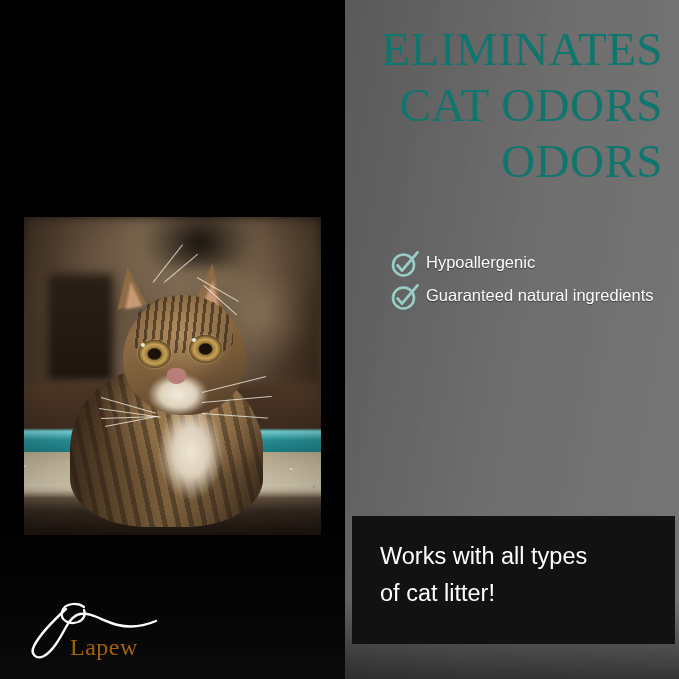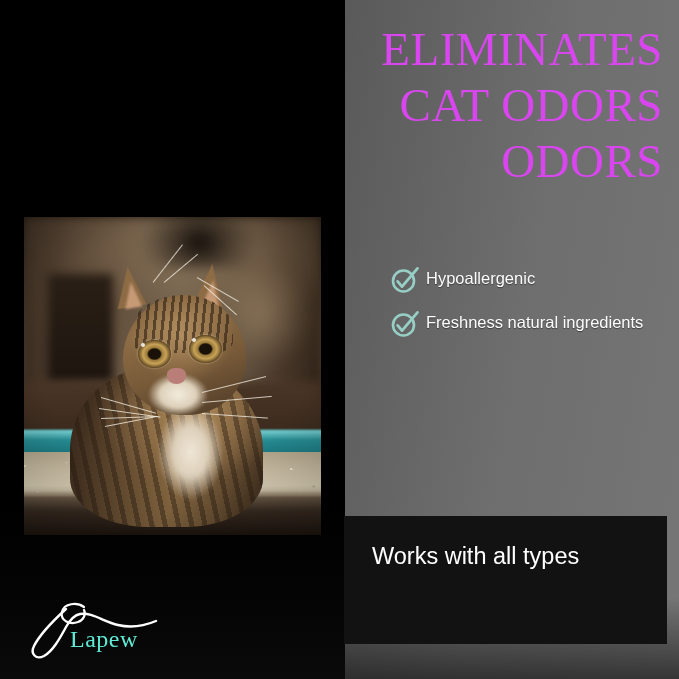--- a/index.html
+++ b/index.html
@@ -205,56 +205,56 @@
     background:
       radial-gradient(120% 100% at 50% 42%, rgba(0,0,0,0) 38%, rgba(0,0,0,.38) 82%, rgba(0,0,0,.62) 100%);
   }
 
   
   .headline{
     position:absolute;right:16px;top:22px;width:400px;
     text-align:right;
     font-family:"Liberation Serif","DejaVu Serif",serif;
     font-size:47px;line-height:1.19;letter-spacing:.5px;
-    color:#d946ef;
+    color:#0f766e;
   }
   .headline div{white-space:nowrap;}
 
   
   .benefits{
     position:absolute;left:390px;top:250px;width:282px;
   }
   .benefit{
-    display:flex;align-items:flex-start;margin-bottom:5px;margin-top:16px;
+    display:flex;align-items:flex-start;margin-bottom:5px;
   }
   .check-wrap{flex:0 0 36px;height:28px;position:relative;}
   .check-ico{position:absolute;left:0;top:-1px;}
   .benefit-label{
     color:#fdfdfd;font-size:16.5px;line-height:25px;
     font-family:"Liberation Sans",sans-serif;
     text-shadow:0 1px 1px rgba(0,0,0,.45);
   }
 
   
   .callout{
-    position:absolute;left:344px;top:516px;width:323px;height:128px;
+    position:absolute;left:352px;top:516px;width:323px;height:128px;
     background:#121212;
   }
   .callout-text{
     position:absolute;left:28px;top:22px;width:275px;
     color:#fff;font-size:23.5px;line-height:37px;
     font-family:"Liberation Sans",sans-serif;
   }
 
   
   .logo{position:absolute;left:22px;top:600px;width:150px;height:62px;}
   .logo-word{
-    position:absolute;left:48px;top:26px;
+    position:absolute;left:48px;top:34px;
     font-family:"Liberation Serif","DejaVu Serif",serif;
-    font-size:24px;color:#5eead4;letter-spacing:.5px;
+    font-size:24px;color:#a16207;letter-spacing:.5px;
   }
 </style>
 </head>
 <body>
 
 <div id="ad">
 
   <div class="bg-gradient"></div>
 
   <div class="black-panel"></div>
@@ -335,29 +335,30 @@
     </div>
 
 
     <div class="benefit">
       <span class="check-wrap">
         <svg class="check-ico" width="30" height="29" viewBox="0 0 30 29">
           <circle cx="13.5" cy="16" r="10.5" fill="none" stroke="#97cfc6" stroke-width="2.6"></circle>
           <path d="M7.6 16.4 L12 21.6 L27.5 3.4" fill="none" stroke="#97cfc6" stroke-width="2.8" stroke-linecap="round" stroke-linejoin="round"></path>
         </svg>
       </span>
-      <span class="benefit-label">Freshness natural ingredients</span>
+      <span class="benefit-label">Guaranteed natural ingredients</span>
     </div>
 
 
   </div>
 
   <div class="callout">
     <div class="callout-text">
       <div>Works with all types</div>
+      <div>of cat litter!</div>
     </div>
   </div>
 
   <div class="logo">
     <svg width="150" height="62" viewBox="0 0 150 62">
       <path d="M62 7 C55 2, 42 3, 40 12 C38 21, 48 25, 56 22 C62 20, 64 14, 62 10" fill="none" stroke="#ffffff" stroke-width="2.2" stroke-linecap="round"></path>
       <path d="M44 9 C32 20, 18 34, 12 46 C8 54, 14 60, 22 56 C31 51, 38 38, 44 27
                C48 20, 52 15, 58 14 C70 12, 82 22, 96 25 C108 28, 122 26, 134 21" fill="none" stroke="#ffffff" stroke-width="2.4" stroke-linecap="round"></path>
     </svg>
     <span class="logo-word">Lapew</span>

